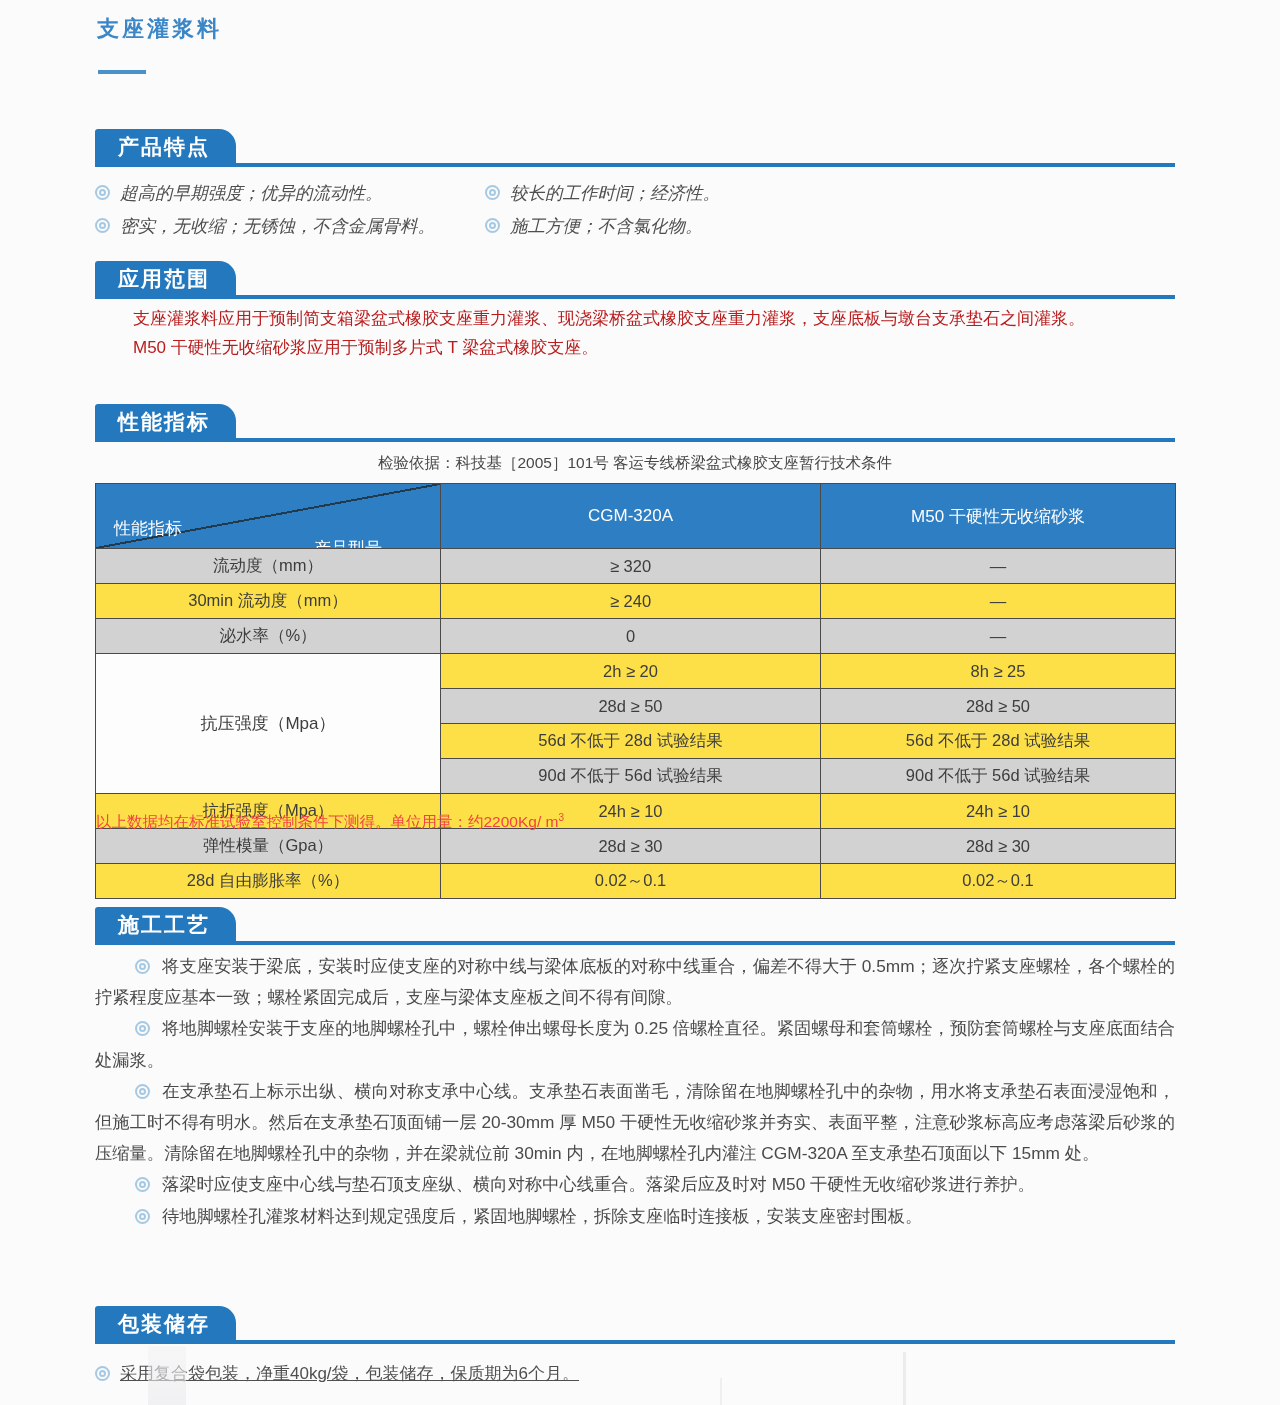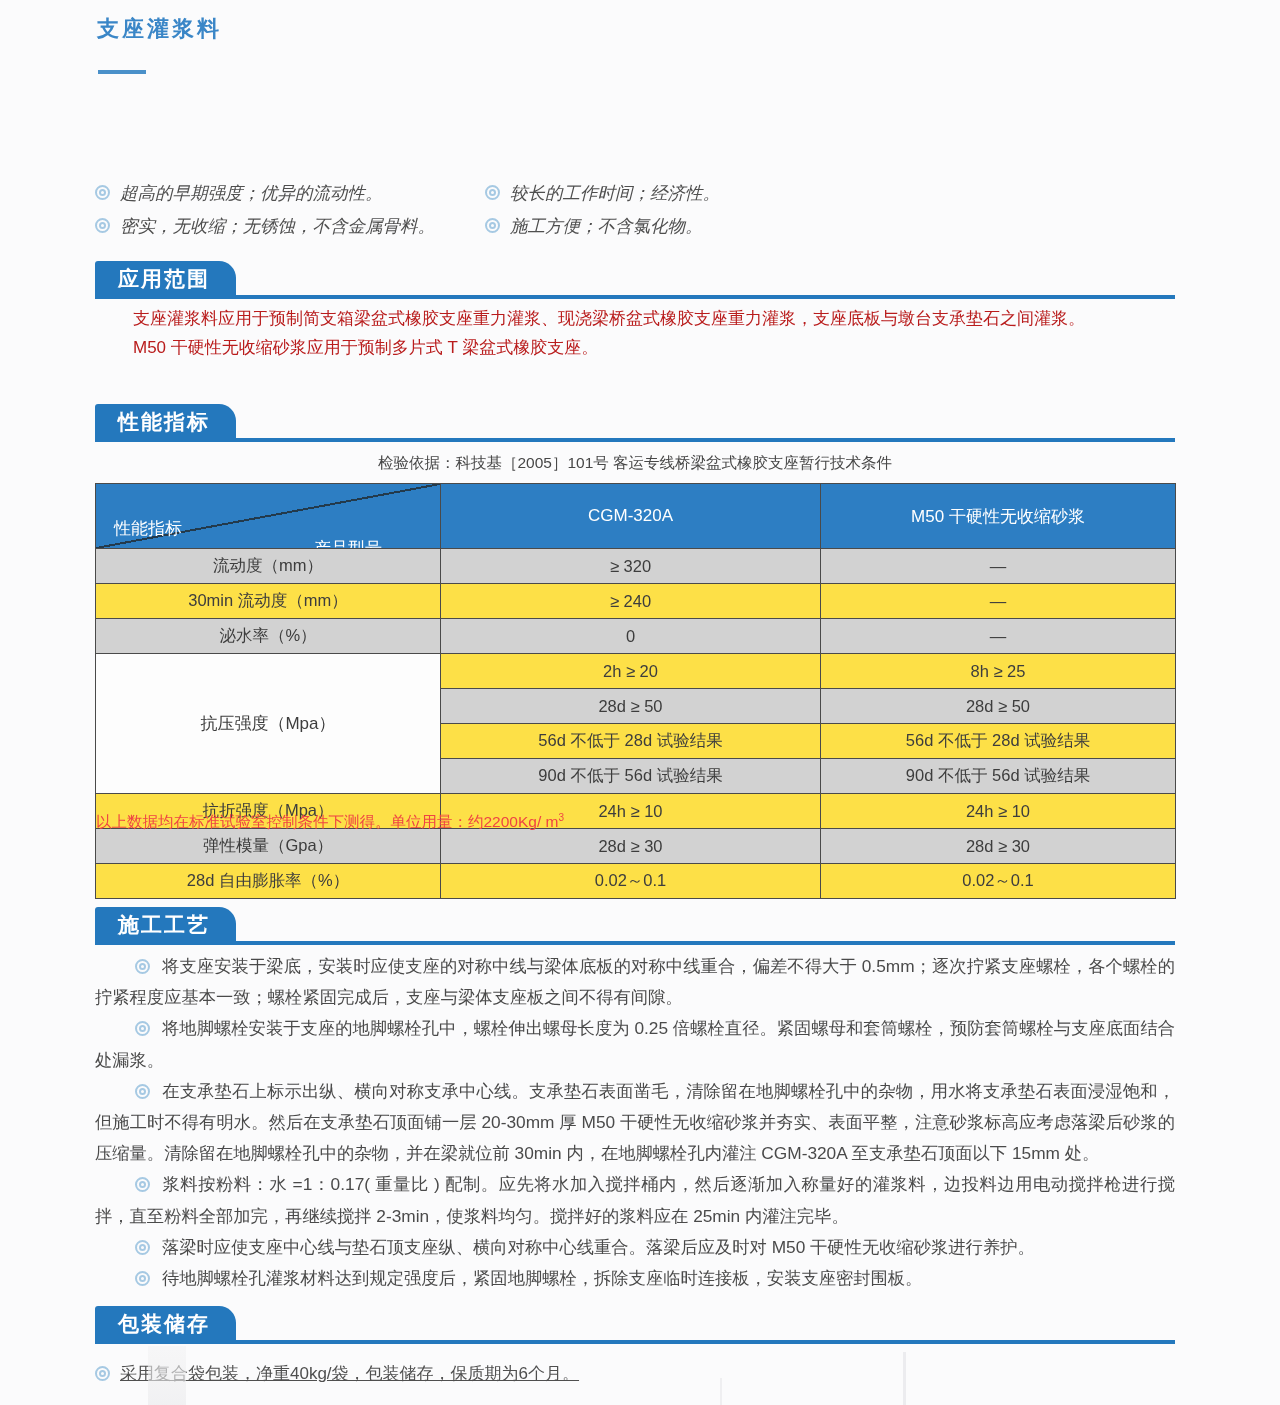--- a/index.html
+++ b/index.html
@@ -80,20 +80,23 @@
   .ghost3{position:absolute;left:720px;top:1378px;width:2px;height:27px;background:#efeff1;}
 </style>
 </head>
 <body>
 
 <div class="page">
 
   <h1 class="page-title">支座灌浆料</h1>
   <div class="title-dash"></div>
 
+  <div class="sec" style="top:129px">
+    <span class="tab">产品特点</span>
+  </div>
   <div class="feat-grid">
     <div class="bullet-line">
         <span class="ring"></span>
         <span>超高的早期强度；优异的流动性。</span>
       </div>
     <div class="bullet-line">
         <span class="ring"></span>
         <span>较长的工作时间；经济性。</span>
       </div>
     <div class="bullet-line">
@@ -186,21 +189,20 @@
 
   <div class="footnote"><span>以上数据均在标准试验室控制条件下测得。单位用量：约2200Kg/ m</span><sup>3</sup></div>
 
   <div class="sec" style="top:907px">
     <span class="tab">施工工艺</span>
   </div>
   <div class="proc">
     <p><span class="ring"></span><span>将支座安装于梁底，安装时应使支座的对称中线与梁体底板的对称中线重合，偏差不得大于 0.5mm；逐次拧紧支座螺栓，各个螺栓的拧紧程度应基本一致；螺栓紧固完成后，支座与梁体支座板之间不得有间隙。</span></p>
     <p><span class="ring"></span><span>将地脚螺栓安装于支座的地脚螺栓孔中，螺栓伸出螺母长度为 0.25 倍螺栓直径。紧固螺母和套筒螺栓，预防套筒螺栓与支座底面结合处漏浆。</span></p>
     <p><span class="ring"></span><span>在支承垫石上标示出纵、横向对称支承中心线。支承垫石表面凿毛，清除留在地脚螺栓孔中的杂物，用水将支承垫石表面浸湿饱和，但施工时不得有明水。然后在支承垫石顶面铺一层 20-30mm 厚 M50 干硬性无收缩砂浆并夯实、表面平整，注意砂浆标高应考虑落梁后砂浆的压缩量。清除留在地脚螺栓孔中的杂物，并在梁就位前 30min 内，在地脚螺栓孔内灌注 CGM-320A 至支承垫石顶面以下 15mm 处。</span></p>
-    <p><span class="ring"></span><span>浆料按粉料：水 =1：0.17( 重量比 ) 配制。应先将水加入搅拌桶内，然后逐渐加入称量好的灌浆料，边投料边用电动搅拌枪进行搅拌，直至粉料全部加完，再继续搅拌 2-3min，使浆料均匀。搅拌好的浆料应在 25min 内灌注完毕。</span></p>
     <p><span class="ring"></span><span>落梁时应使支座中心线与垫石顶支座纵、横向对称中心线重合。落梁后应及时对 M50 干硬性无收缩砂浆进行养护。</span></p>
     <p><span class="ring"></span><span>待地脚螺栓孔灌浆材料达到规定强度后，紧固地脚螺栓，拆除支座临时连接板，安装支座密封围板。</span></p>
   </div>
 
   <div class="sec" style="top:1306px">
     <span class="tab">包装储存</span>
   </div>
   <div class="pack-line">
     <span class="ring"></span>
     <span>采用复合袋包装，净重40kg/袋，包装储存，保质期为6个月。</span>

